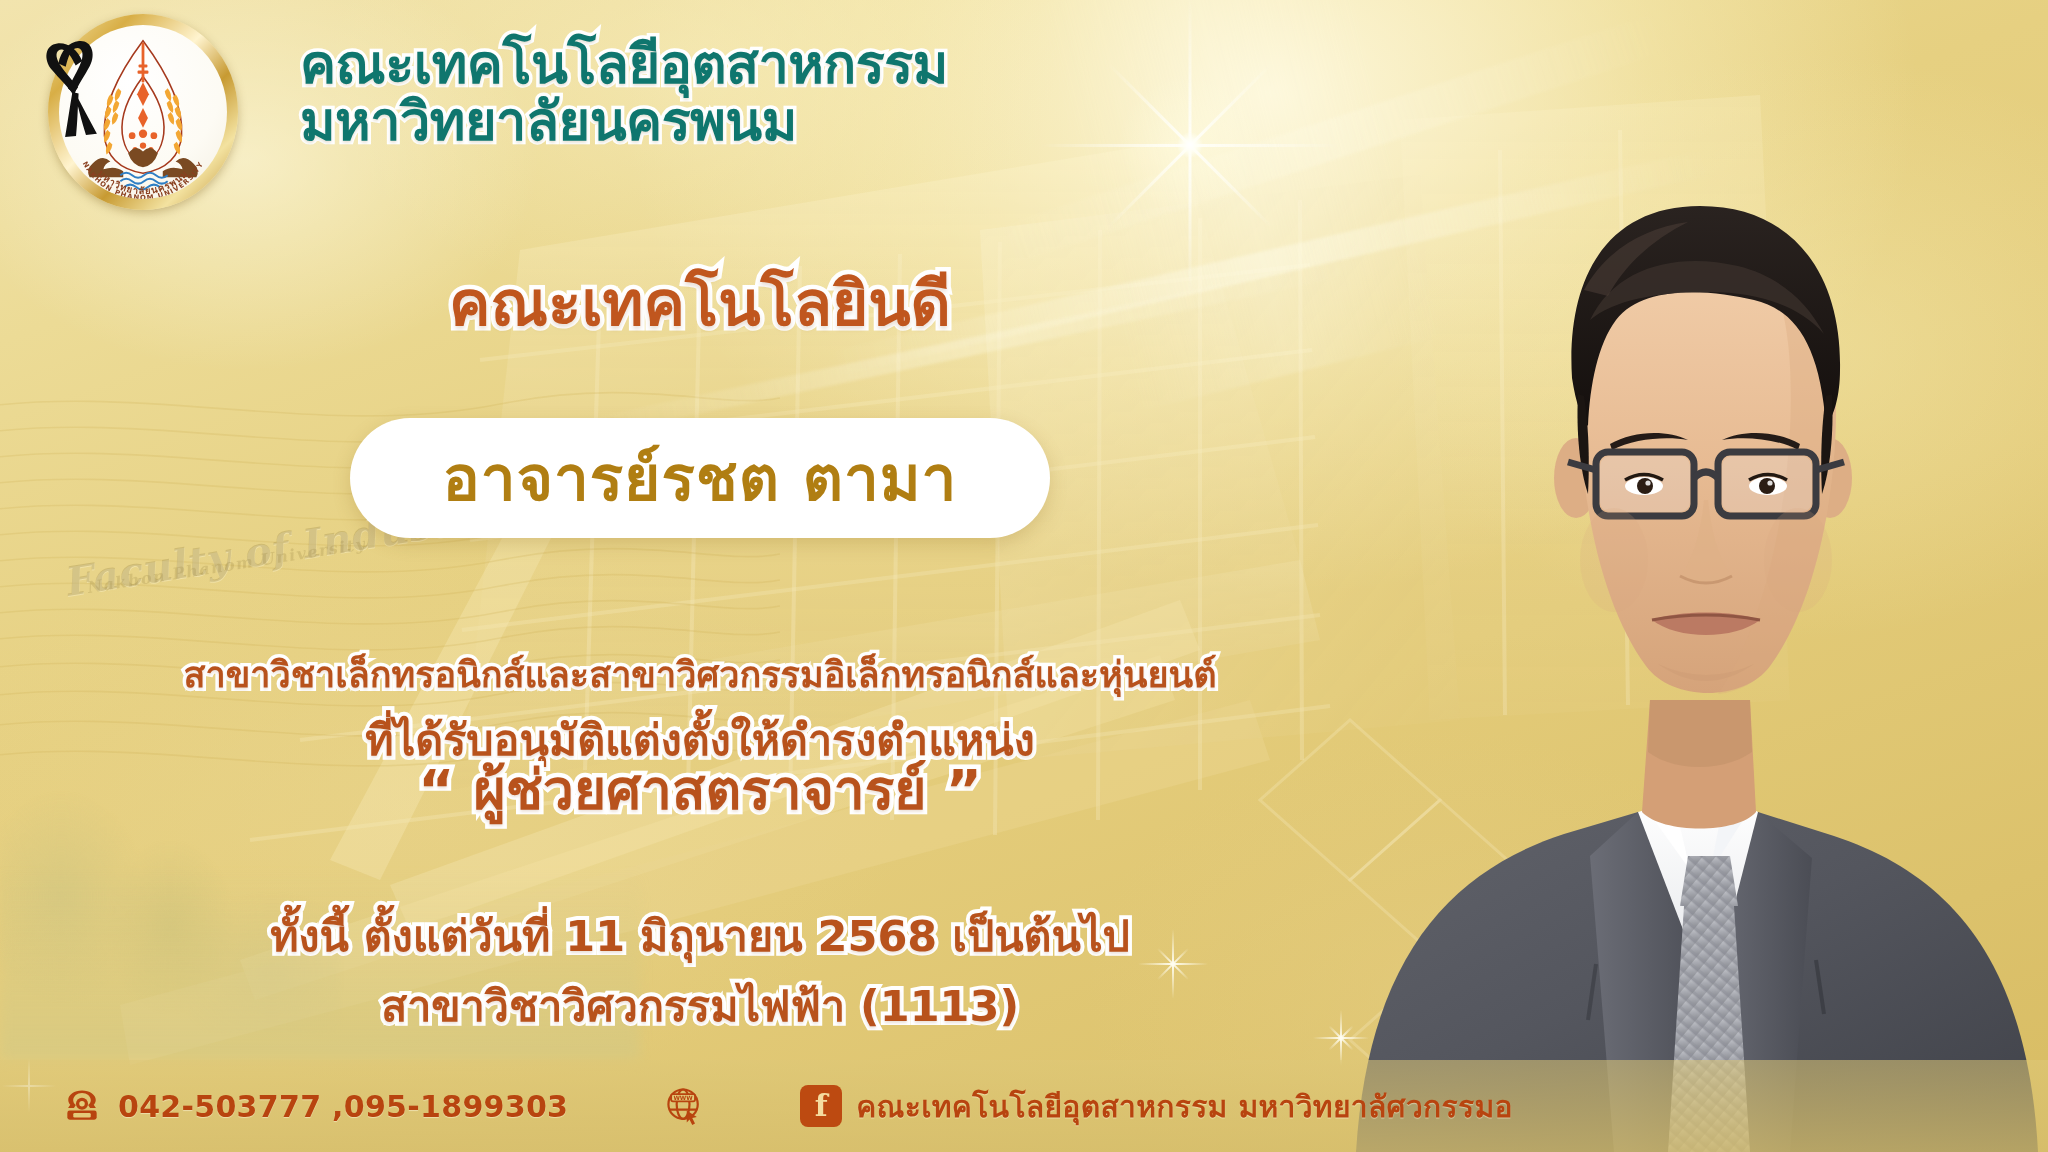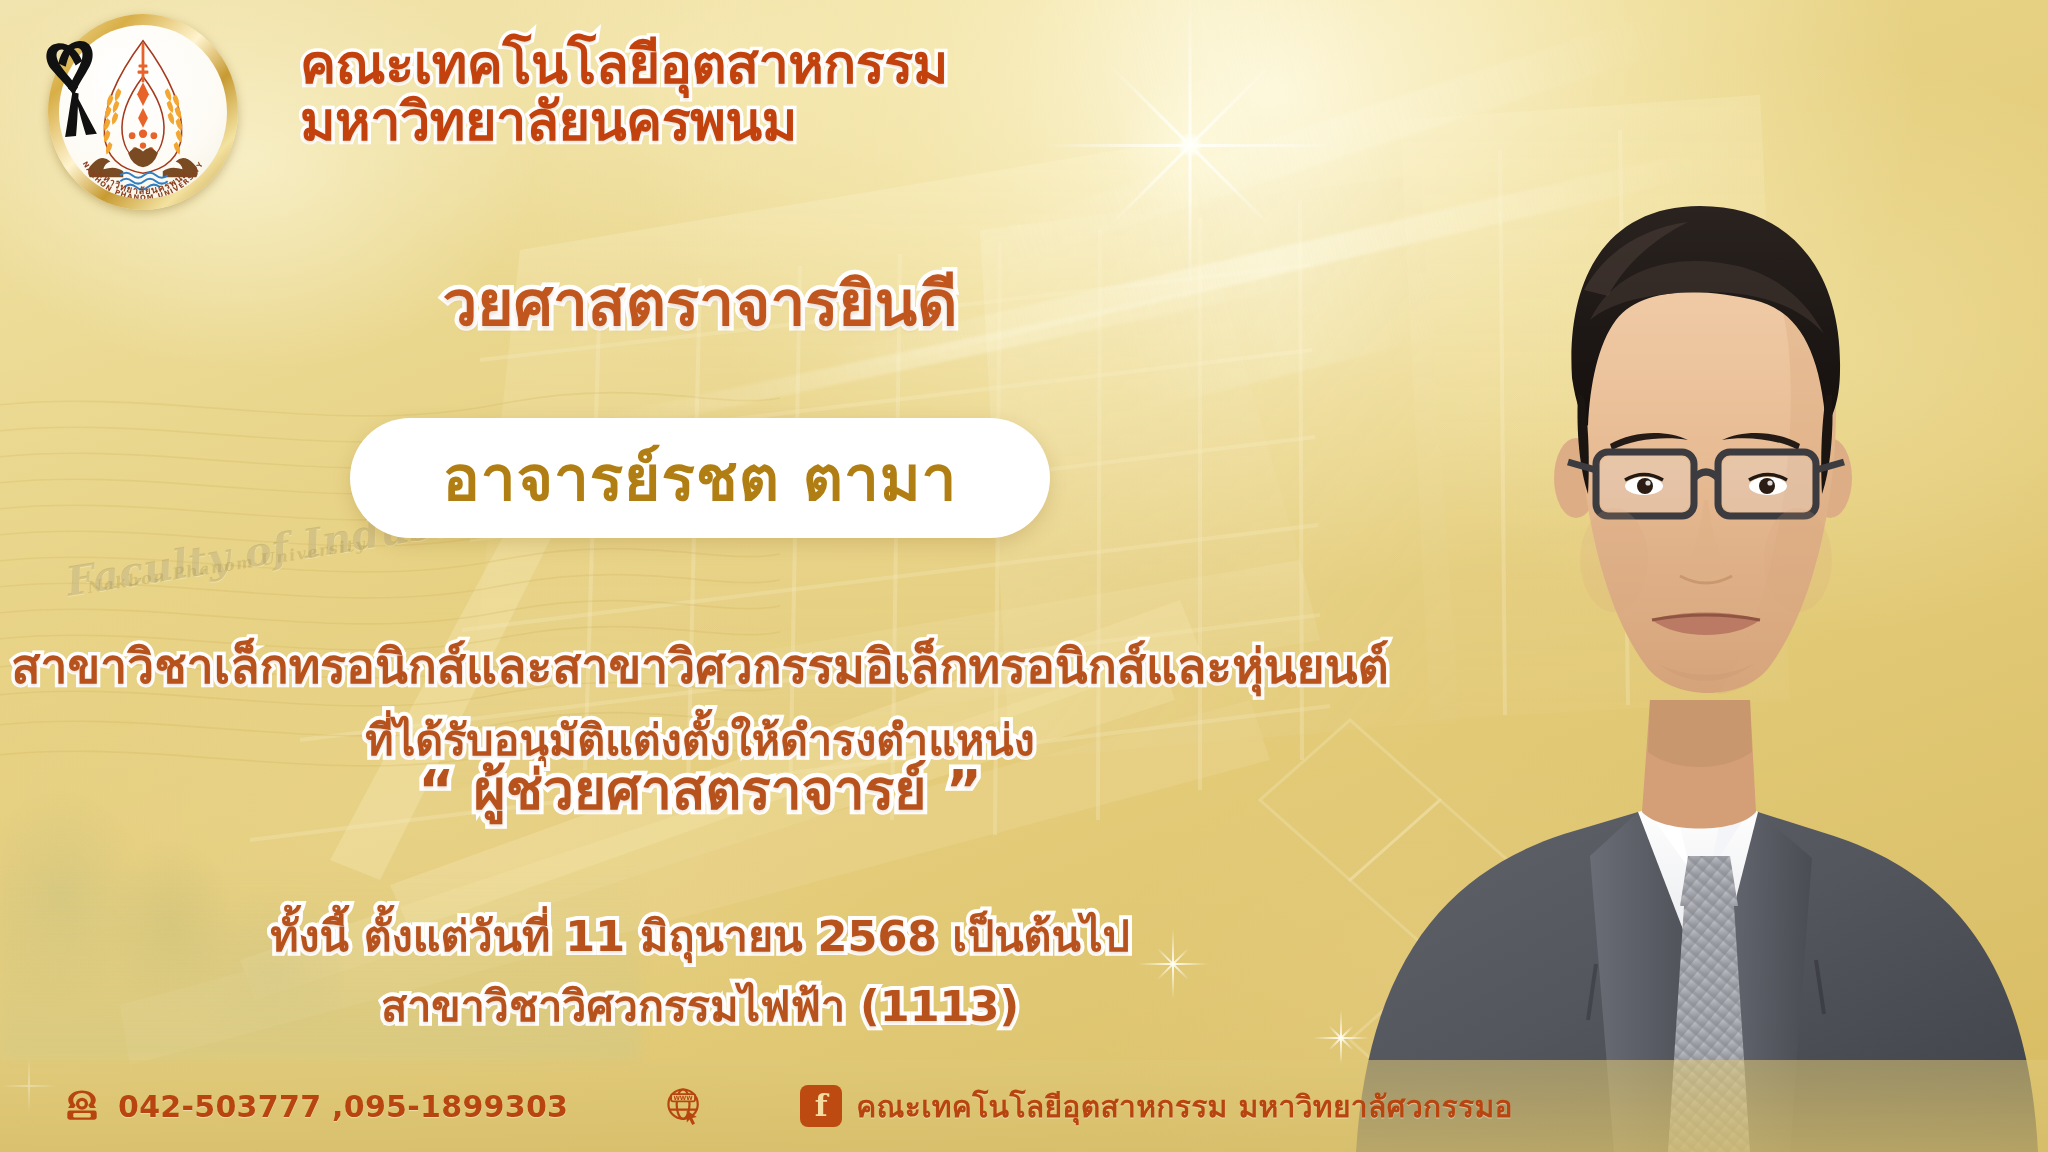--- a/index.html
+++ b/index.html
@@ -102,21 +102,21 @@
   .ribbon{
     position:absolute;left:-10px;top:22px;width:70px;height:104px;z-index:5;
     transform:rotate(-6deg);
   }
   .ribbon svg{width:100%;height:100%;}
 
   
   .header-title{
     position:absolute;left:300px;top:36px;width:760px;
     font-weight:700;line-height:1.06;
-    color:#c2410c;
+    color:#0f766e;
     font-size:54px;
     letter-spacing:-.5px;
     -webkit-text-stroke:7px #ffffff;
     paint-order:stroke fill;
     text-shadow:0 2px 3px rgba(120,95,30,.18);
   }
   .header-title div{white-space:nowrap;}
 
   
   .center-col{
@@ -146,21 +146,21 @@
   }
 
   .body-line{
     position:absolute;left:0;right:0;
     font-weight:700;color:#b8521c;
     -webkit-text-stroke:8px #ffffff;paint-order:stroke fill;
     text-shadow:0 2px 3px rgba(130,70,20,.16);
     white-space:nowrap;
   }
   .l-rank   {top:558px;font-size:43px;}
-  .l-dept   {top:628px;font-size:48px;-webkit-text-stroke-width:7px;}
+  .l-dept   {top:646px;font-size:36px;-webkit-text-stroke-width:7px;}
   .l-appoint{top:706px;font-size:43px;}
   .l-pos    {top:746px;font-size:55px;color:#b8521c;-webkit-text-stroke-width:9px;}
   .l-since  {top:902px;font-size:43px;}
   .l-major  {top:972px;font-size:43px;}
 
   
   .portrait{
     position:absolute;right:-10px;bottom:0;width:720px;height:1152px;
     pointer-events:none;
   }
@@ -400,21 +400,21 @@
     </div>
   </div>
 
   <div class="header-title">
     <div>คณะเทคโนโลยีอุตสาหกรรม</div>
     <div>มหาวิทยาลัยนครพนม</div>
   </div>
 
   <div class="center-col">
 
-    <div class="congrats">วยศาสตราจารยินดี</div>
+    <div class="congrats">คณะเทคโนโลยินดี</div>
 
     <div class="name-pill">
       <span>อาจารย์รชต  ตามา</span>
     </div>
 
     <div class="body-line l-dept">สาขาวิชาเล็กทรอนิกส์และสาขาวิศวกรรมอิเล็กทรอนิกส์และหุ่นยนต์</div>
     <div class="body-line l-appoint">ที่ได้รับอนุมัติแต่งตั้งให้ดำรงตำแหน่ง</div>
     <div class="body-line l-pos">“ ผู้ช่วยศาสตราจารย์ ”</div>
     <div class="body-line l-since">ทั้งนี้ ตั้งแต่วันที่ 11 มิถุนายน 2568 เป็นต้นไป</div>
     <div class="body-line l-major">สาขาวิชาวิศวกรรมไฟฟ้า (1113)</div>

